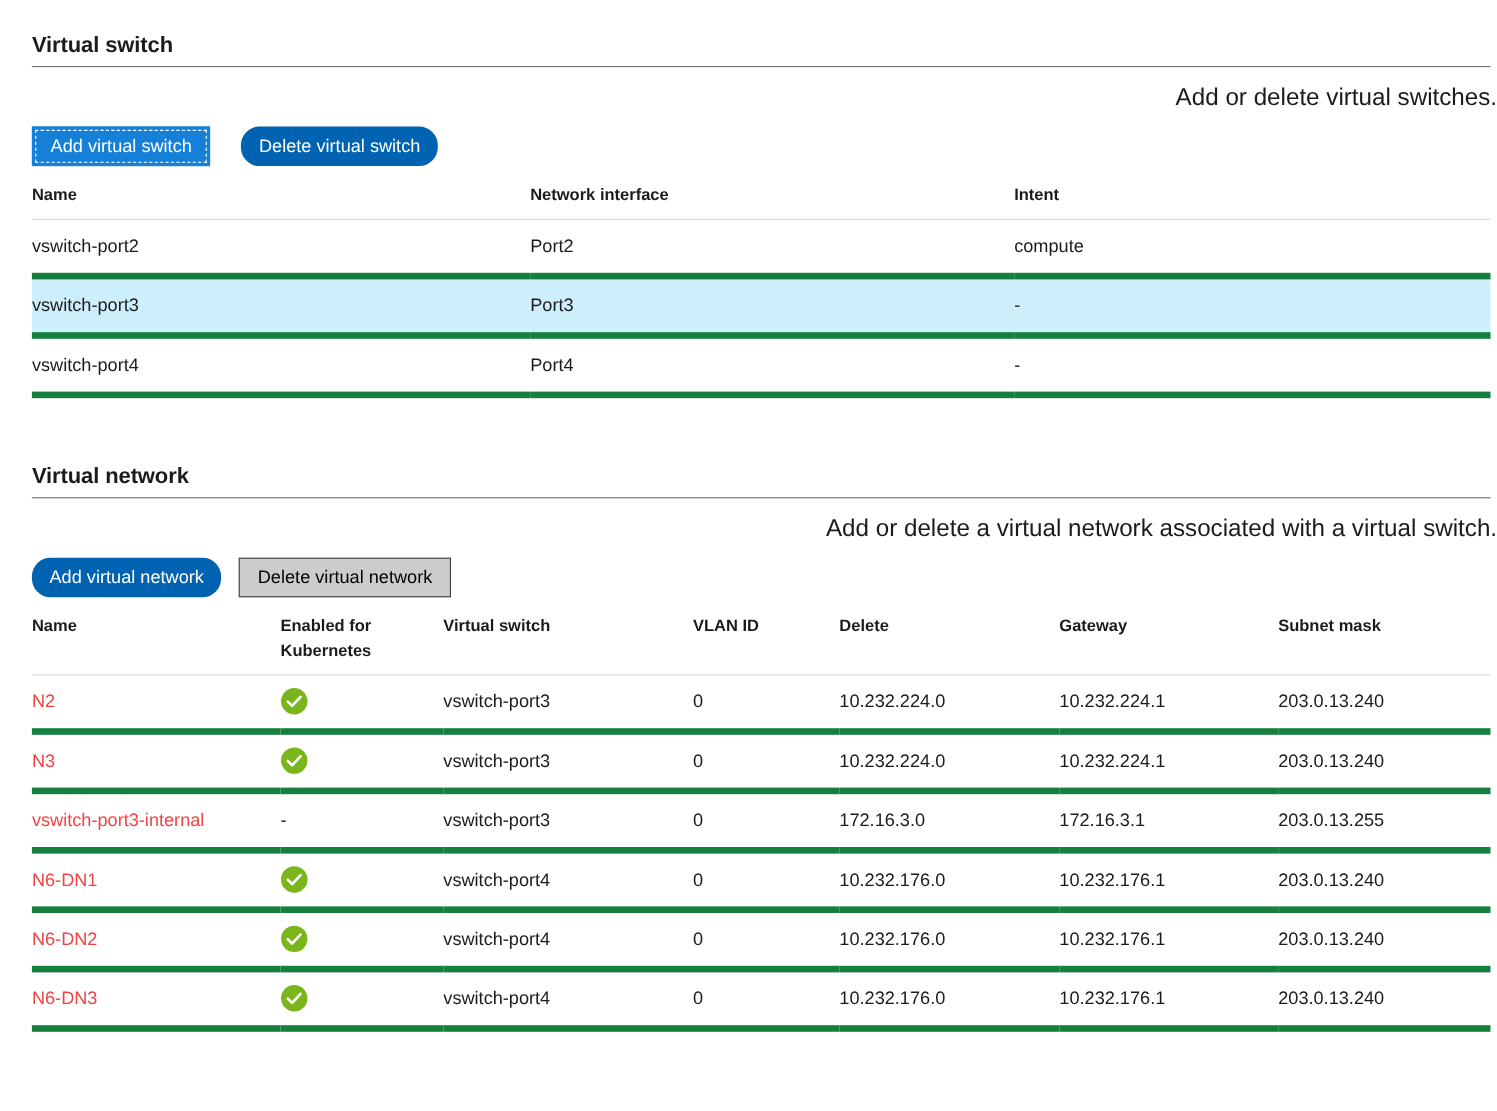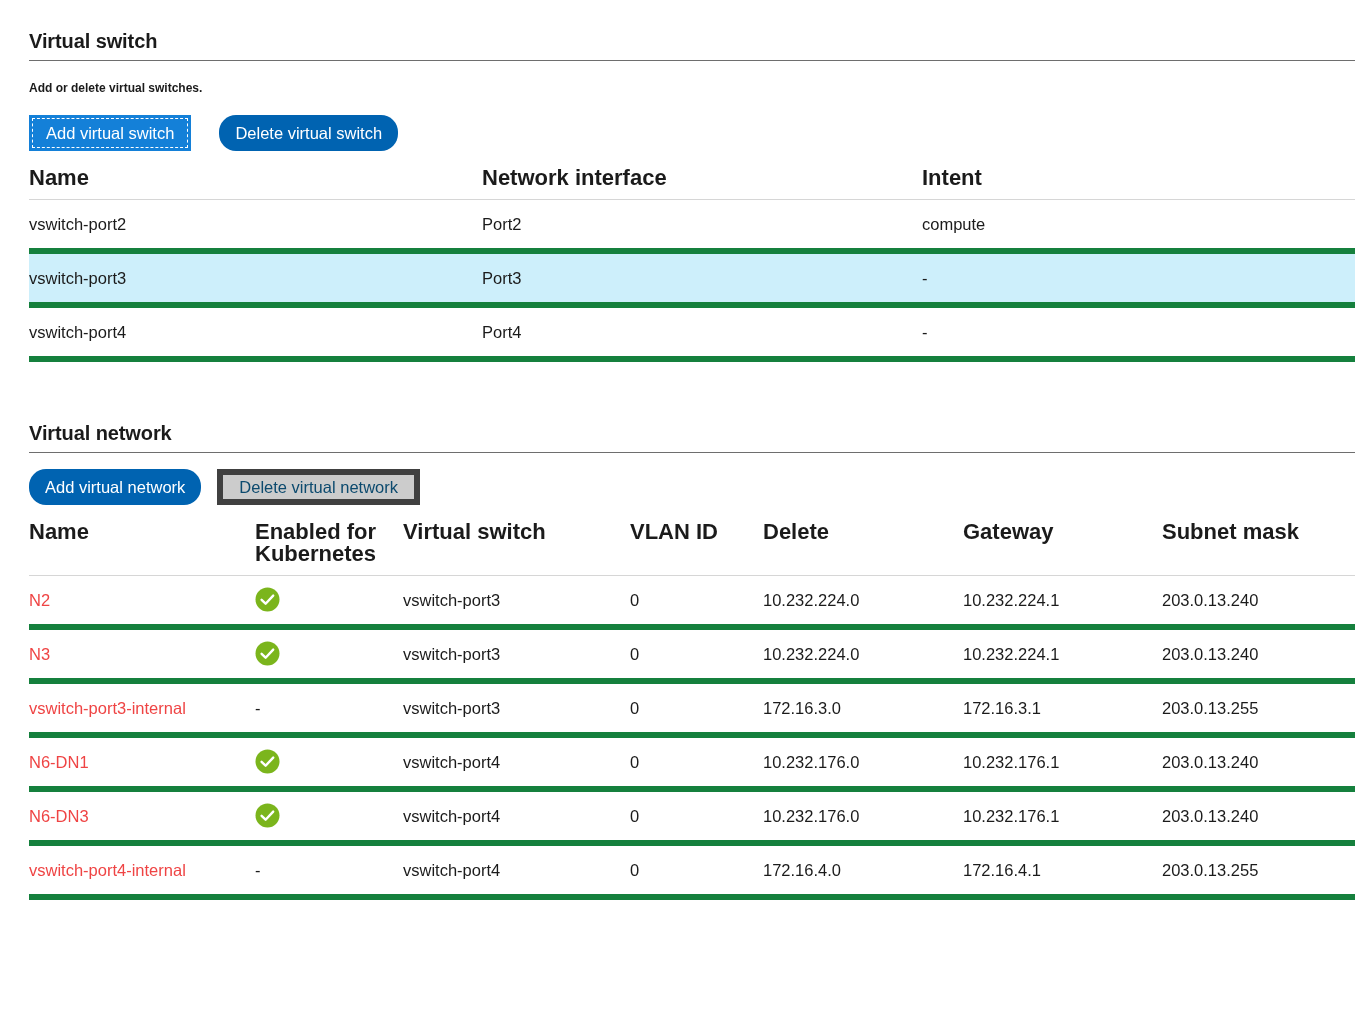--- a/index.html
+++ b/index.html
@@ -33,25 +33,26 @@
     letter-spacing: -0.1px;
     margin: 0 0 0 29px;
     line-height: 26px;
   }
   .heading-rule {
     height: 0;
     border-bottom: 1px solid #6e6e6e;
     margin: 6px 6px 0 29px;
   }
   .section-desc {
-    font-size: 12px;
-    font-weight: 700;
+    font-size: 22px;
+    font-weight: 400;
     color: #1b1b1b;
     margin: 16px 0 0 29px;
     line-height: 22px;
+    text-align: right;
   }
 
   
   .button-row {
     margin: 16px 16px 0 29px;
     display: flex;
     align-items: center;
     gap: 0px;
   }
   .btn {
@@ -77,39 +78,39 @@
   .btn-primary-hover {
     background: #1480d8;
     color: #ffffff;
     height: 36px;
     border: 1px solid #1480d8;
     outline: 1px dashed #ffffff;
     outline-offset: -4px;
   }
   .btn-disabled {
     background: #cccccc;
-    color: #0c4a6e;
+    color: #000000;
     height: 36px;
-    border: 6px solid #404040;
+    border: 1px solid #404040;
     cursor: default;
   }
 
   .btn-gap-1 { width: 28px; }
   .btn-gap-2 { width: 16px; }
 
   
   table.grid {
     width: 1326px;
     margin-left: 29px;
     border-collapse: collapse;
     table-layout: fixed;
   }
   table.grid th {
     text-align: left;
-    font-size: 22px;
+    font-size: 15px;
     font-weight: 600;
     color: #1b1b1b;
     padding: 0 0 10px 0;
     vertical-align: top;
     line-height: 22px;
     border-bottom: 1px solid #d6d6d6;
     margin-left: 16px;
   }
   table.grid td {
     text-align: left;
@@ -211,20 +212,21 @@
         </tbody>
     </table>
   </div>
 
   <div class="spacer-sections"></div>
 
   <div class="section">
     <div style="height:28px"></div>
     <div class="section-heading">Virtual network</div>
     <div class="heading-rule"></div>
+    <div class="section-desc">Add or delete a virtual network associated with a virtual switch.</div>
 
     <div class="button-row">
       <button class="btn btn-primary">Add virtual network</button>
       <span class="btn-gap-2"></span>
       <button class="btn btn-disabled" disabled="">Delete virtual network</button>
     </div>
 
     <div style="height:16px"></div>
 
     <table class="grid">
@@ -288,37 +290,40 @@
                   <circle cx="12.5" cy="12.5" r="12" fill="#7bb51c"></circle>
                   <path d="M6.6 12.8 L10.6 16.7 L18.2 8.6" fill="none" stroke="#ffffff" stroke-width="2.4" stroke-linecap="round" stroke-linejoin="round"></path>
                 </svg></span></td>
             <td>vswitch-port4</td>
             <td>0</td>
             <td>10.232.176.0</td>
             <td>10.232.176.1</td>
             <td>203.0.13.240</td>
           </tr>
           <tr>
-            <td><span class="link">N6-DN3</span></td>
+            <td><span class="link">N6-DN2</span></td>
             <td><span class="check-icon"><svg width="25" height="25" viewBox="0 0 25 25">
                   <circle cx="12.5" cy="12.5" r="12" fill="#7bb51c"></circle>
                   <path d="M6.6 12.8 L10.6 16.7 L18.2 8.6" fill="none" stroke="#ffffff" stroke-width="2.4" stroke-linecap="round" stroke-linejoin="round"></path>
                 </svg></span></td>
             <td>vswitch-port4</td>
             <td>0</td>
             <td>10.232.176.0</td>
             <td>10.232.176.1</td>
             <td>203.0.13.240</td>
           </tr>
           <tr>
-            <td><span class="link">vswitch-port4-internal</span></td>
-            <td>-</td>
+            <td><span class="link">N6-DN3</span></td>
+            <td><span class="check-icon"><svg width="25" height="25" viewBox="0 0 25 25">
+                  <circle cx="12.5" cy="12.5" r="12" fill="#7bb51c"></circle>
+                  <path d="M6.6 12.8 L10.6 16.7 L18.2 8.6" fill="none" stroke="#ffffff" stroke-width="2.4" stroke-linecap="round" stroke-linejoin="round"></path>
+                </svg></span></td>
             <td>vswitch-port4</td>
             <td>0</td>
-            <td>172.16.4.0</td>
-            <td>172.16.4.1</td>
-            <td>203.0.13.255</td>
+            <td>10.232.176.0</td>
+            <td>10.232.176.1</td>
+            <td>203.0.13.240</td>
           </tr>
         </tbody>
     </table>
   </div>
 
 </div>
 
 </body></html>

